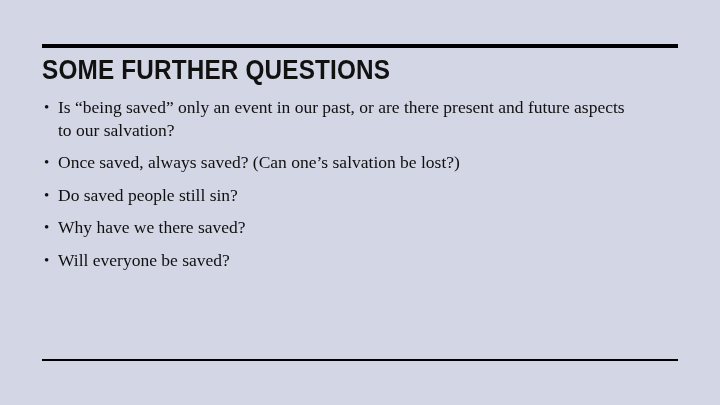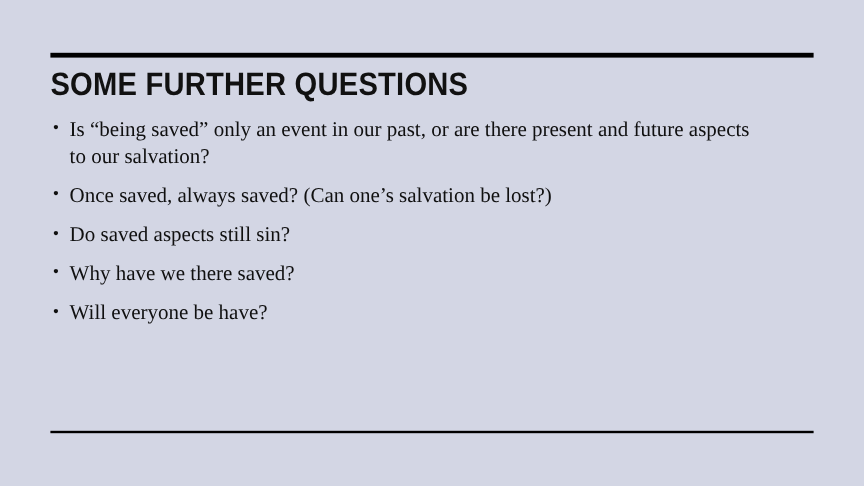--- a/index.html
+++ b/index.html
@@ -100,30 +100,30 @@
       <span class="bullet-text">Is “being saved” only an event in our past, or are there present and future aspects to our salvation?</span>
     </li>
 
     <li class="bullet-item">
       <span class="bullet-marker">•</span>
       <span class="bullet-text">Once saved, always saved? (Can one’s salvation be lost?)</span>
     </li>
 
     <li class="bullet-item">
       <span class="bullet-marker">•</span>
-      <span class="bullet-text">Do saved aspects still sin?</span>
+      <span class="bullet-text">Do saved people still sin?</span>
     </li>
 
     <li class="bullet-item">
       <span class="bullet-marker">•</span>
       <span class="bullet-text">Why have we there saved?</span>
     </li>
 
     <li class="bullet-item">
       <span class="bullet-marker">•</span>
-      <span class="bullet-text">Will everyone be have?</span>
+      <span class="bullet-text">Will everyone be saved?</span>
     </li>
 
   </ul>
 
   <div class="rule-bottom"></div>
 
 </div>
 
 </body></html>

